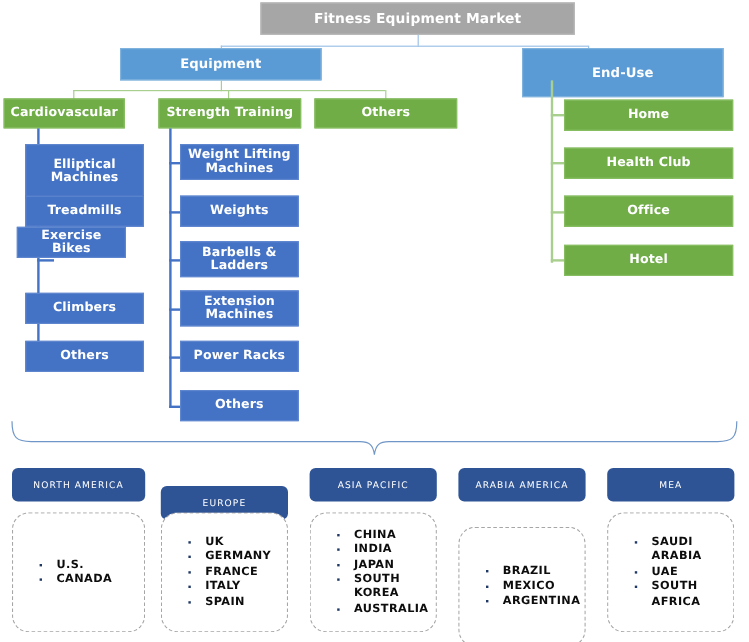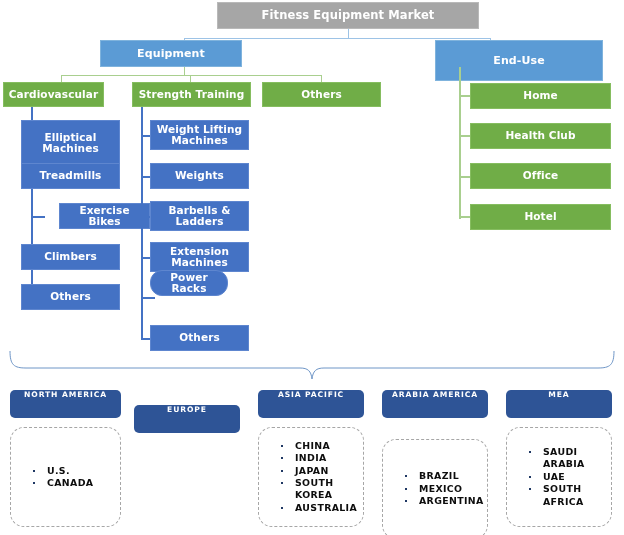--- a/index.html
+++ b/index.html
@@ -41,23 +41,23 @@
 
   
   .brace{position:absolute;left:8px;top:345px;width:608px;height:40px;}
 
   
   .region-head{
     position:absolute;
     background:#2e5496;
     color:#ffffff;
     font-size:7.6px;
-    font-weight:bold;
+    font-weight:normal;
     letter-spacing:.9px;
-    display:flex;align-items:flex-start;justify-content:center;
+    display:flex;align-items:center;justify-content:center;
     border-radius:5px;
     box-sizing:border-box;
     text-align:center;
   }
   .region-body{
     position:absolute;
     border:1px dashed #a6a6a6;
     border-radius:14px;
     box-sizing:border-box;
     background:#ffffff;
@@ -91,21 +91,21 @@
   <div class="node n-root" style="left:217px;top:2px;width:262px;height:27px;">
     <span>Fitness Equipment Market</span>
   </div>
 
   <div class="ln v" style="left:348px;top:29px;width:1px;height:9px;"></div>
   <div class="ln h" style="left:184px;top:38px;width:165px;height:1px;"></div>
   <div class="ln h" style="left:348px;top:38px;width:142px;height:1px;"></div>
   <div class="ln v" style="left:184px;top:38px;width:1px;height:6px;"></div>
   <div class="ln v" style="left:490px;top:38px;width:1px;height:6px;"></div>
 
-  <div class="node n-blue" style="left:100px;top:40px;width:142px;height:27px;">
+  <div class="node n-blue" style="left:100px;top:40px;width:168px;height:27px;">
     <span>Equipment</span>
   </div>
 
   <div class="node n-blue" style="left:435px;top:40px;width:168px;height:41px;">
     <span>End-Use</span>
   </div>
 
   <div class="lg v" style="left:184px;top:67px;width:1px;height:8px;"></div>
   <div class="lg h" style="left:61px;top:75px;width:124px;height:1px;"></div>
   <div class="lg h" style="left:184px;top:75px;width:137px;height:1px;"></div>
@@ -129,21 +129,21 @@
   <div class="lb h" style="left:31px;top:216px;width:14px;height:2px;"></div>
   <div class="lb h" style="left:31px;top:257px;width:14px;height:2px;"></div>
   <div class="lb h" style="left:31px;top:297px;width:14px;height:2px;"></div>
 
   <div class="node n-dblue" style="left:21px;top:120px;width:99px;height:46px;">
     <span>Elliptical Machines</span>
   </div>
   <div class="node n-dblue" style="left:21px;top:163px;width:99px;height:26px;">
     <span>Treadmills</span>
   </div>
-  <div class="node n-dblue" style="left:14px;top:203px;width:91px;height:26px;margin-left:45px;">
+  <div class="node n-dblue" style="left:14px;top:189px;width:91px;height:26px;">
     <span>Exercise Bikes</span>
   </div>
   <div class="node n-dblue" style="left:21px;top:244px;width:99px;height:26px;">
     <span>Climbers</span>
   </div>
   <div class="node n-dblue" style="left:21px;top:284px;width:99px;height:26px;">
     <span>Others</span>
   </div>
 
   <div class="lb v" style="left:141px;top:107px;width:2px;height:233px;"></div>
@@ -159,21 +159,21 @@
   </div>
   <div class="node n-dblue" style="left:150px;top:163px;width:99px;height:26px;">
     <span>Weights</span>
   </div>
   <div class="node n-dblue" style="left:150px;top:201px;width:99px;height:30px;">
     <span>Barbells &amp; Ladders</span>
   </div>
   <div class="node n-dblue" style="left:150px;top:242px;width:99px;height:30px;">
     <span>Extension Machines</span>
   </div>
-  <div class="node n-dblue" style="left:150px;top:270px;width:78px;height:26px;border-radius:12px;">
+  <div class="node n-dblue" style="left:150px;top:284px;width:99px;height:26px;">
     <span>Power Racks</span>
   </div>
   <div class="node n-dblue" style="left:150px;top:325px;width:99px;height:26px;">
     <span>Others</span>
   </div>
 
   <div class="lg v" style="left:459px;top:67px;width:2px;height:152px;"></div>
   <div class="lg h" style="left:459px;top:95px;width:12px;height:2px;"></div>
   <div class="lg h" style="left:459px;top:135px;width:12px;height:2px;"></div>
   <div class="lg h" style="left:459px;top:176px;width:12px;height:2px;"></div>
@@ -202,20 +202,29 @@
   </div>
   <div class="region-body" style="left:10px;top:427px;width:111px;height:100px;">
     <ul>
       <li>U.S.</li>
       <li>CANADA</li>
     </ul>
   </div>
 
   <div class="region-head" style="left:134px;top:390px;width:106px;height:28px;margin-top:15px;">
     <span>EUROPE</span>
+  </div>
+  <div class="region-body" style="left:134px;top:427px;width:106px;height:100px;">
+    <ul>
+      <li>UK</li>
+      <li>GERMANY</li>
+      <li>FRANCE</li>
+      <li>ITALY</li>
+      <li>SPAIN</li>
+    </ul>
   </div>
 
   <div class="region-head" style="left:258px;top:390px;width:106px;height:28px;">
     <span>ASIA PACIFIC</span>
   </div>
   <div class="region-body" style="left:258px;top:427px;width:106px;height:100px;">
     <ul>
       <li>CHINA</li>
       <li>INDIA</li>
       <li>JAPAN</li>

